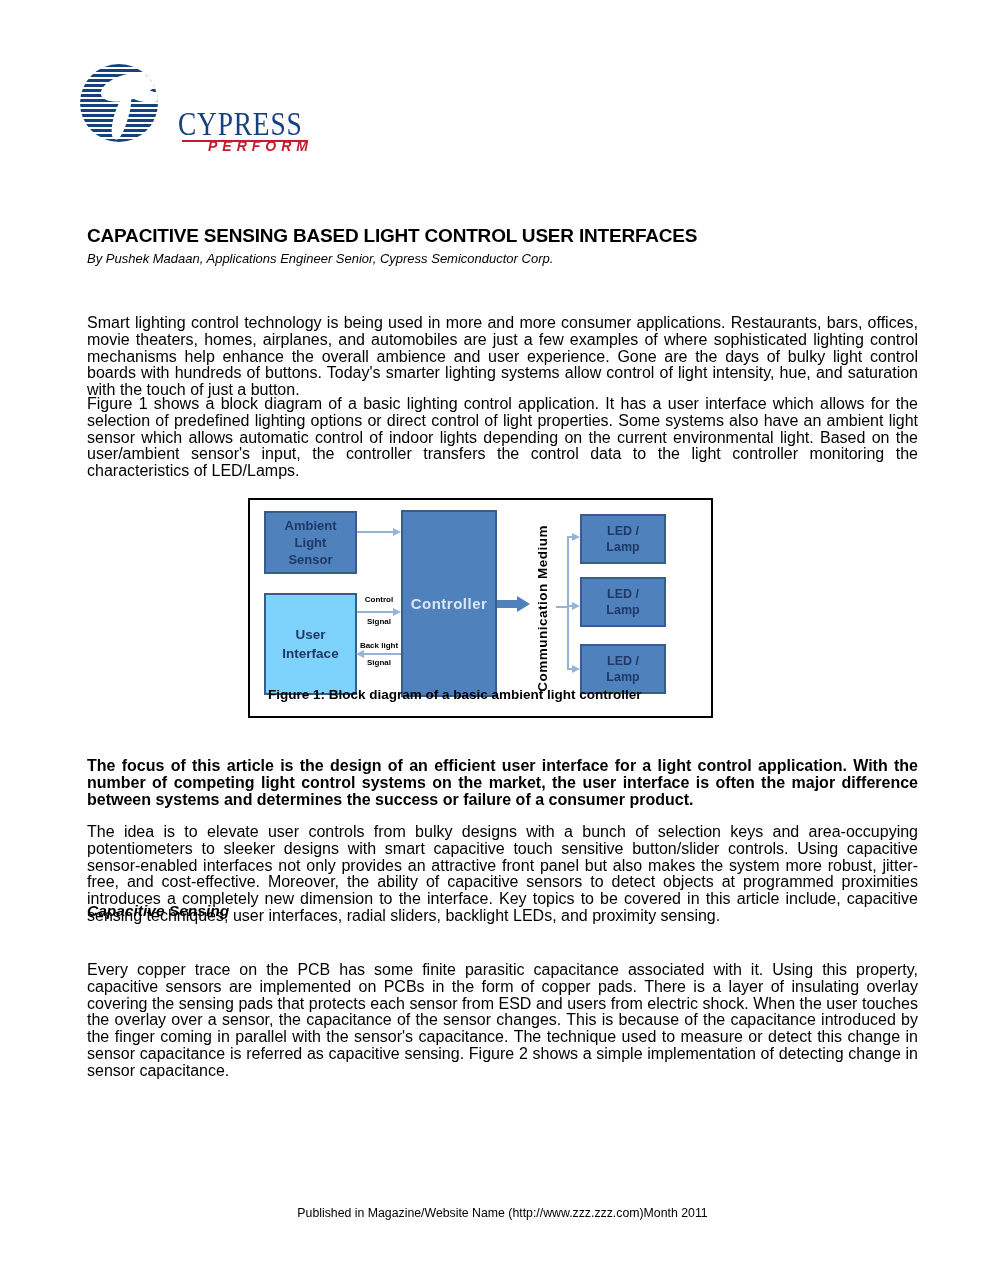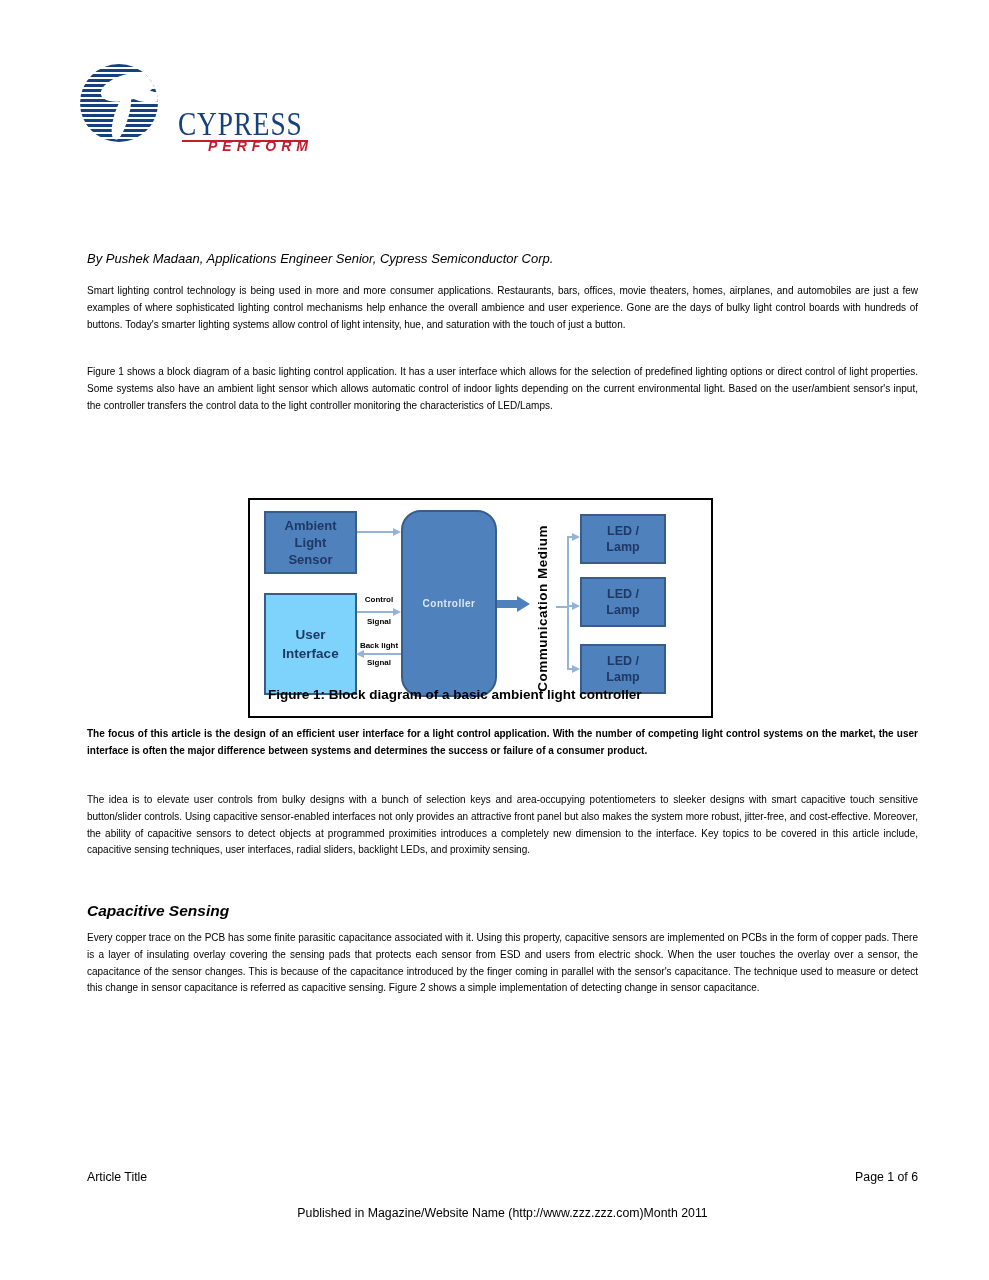--- a/index.html
+++ b/index.html
@@ -19,31 +19,31 @@
     border-radius:50% 50% 40% 60%; transform:rotate(18deg); }
   .logo-brand { position:absolute; left:100px; top:44px; font-family:"Liberation Serif", serif;
     font-size:33px; color:#17417e; letter-spacing:1px; transform:scaleX(0.83); transform-origin:left; white-space:nowrap; }
   .logo-rule { position:absolute; left:104px; top:78px; width:126px; height:2px; background:#c61b2c; }
   .logo-tag { position:absolute; left:130px; top:76px; font-size:14px; font-style:italic; font-weight:bold;
     letter-spacing:5px; color:#c61b2c; white-space:nowrap; }
 
   
   .title { position:absolute; left:87px; top:225px; width:831px; font-size:19px; font-weight:bold; letter-spacing:-0.2px; }
   .byline { position:absolute; left:87px; top:251px; width:831px; font-size:13px; font-style:italic; }
-  .para { position:absolute; left:87px; width:831px; font-size:10px; line-height:16.8px; text-align:justify; }
+  .para { position:absolute; left:87px; width:831px; font-size:16px; line-height:16.8px; text-align:justify;margin-top:32px; }
   .p1 { top:283px; } .p2 { top:364px; } .p3 { top:726px;font-weight:bold; } .p4 { top:792px; } .p5 { top:930px; }
   .h2 { position:absolute; left:87px; top:902px; font-size:15.5px; font-weight:bold; font-style:italic; }
 
   
   .figure { position:absolute; left:248px; top:458px; width:465px; height:220px; border:2px solid #000; background:#fff;margin-top:40px; }
   .blk { position:absolute; border:2px solid #385d8a; background:#4f81bd; color:#1f3864; font-weight:bold;
     display:flex; flex-direction:column; align-items:center; justify-content:center; text-align:center; }
   .blk-als { left:14px; top:11px; width:93px; height:63px; font-size:13px; line-height:17px; }
   .blk-ui  { left:14px; top:93px; width:93px; height:102px; background:#7dd3fc; font-size:13.5px; line-height:19px; }
-  .blk-ctrl{ left:151px; top:10px; width:96px; height:187px; font-size:10px; color:#dce6f2; letter-spacing:0.5px;border-radius:20px; }
+  .blk-ctrl{ left:151px; top:10px; width:96px; height:187px; font-size:15px; color:#dce6f2; letter-spacing:0.5px; }
   .blk-led { left:330px; width:86px; height:50px; font-size:12.5px; line-height:16px; }
   .led1 { top:14px; } .led2 { top:77px; } .led3 { top:144px; }
   .commlabel { position:absolute; left:278px; top:0; width:28px; height:216px;
     display:flex; align-items:center; justify-content:center; }
   .commlabel span { writing-mode:vertical-rl; transform:rotate(180deg); font-size:13.5px; font-weight:bold;
     white-space:nowrap; letter-spacing:0.5px; }
   .ln { position:absolute; background:#95b3d7; }
   .tri-r { position:absolute; width:0; height:0; border-left:8px solid #95b3d7;
     border-top:4.5px solid transparent; border-bottom:4.5px solid transparent; }
   .tri-l { position:absolute; width:0; height:0; border-right:8px solid #95b3d7;
@@ -68,20 +68,21 @@
     <div class="logo-globe">
       <div class="logo-land"></div>
       <div class="logo-land2"></div>
       <div class="logo-swoosh"></div>
     </div>
     <div class="logo-brand">CYPRESS</div>
     <div class="logo-rule"></div>
     <div class="logo-tag">PERFORM</div>
   </div>
 
+  <div class="title">CAPACITIVE SENSING BASED LIGHT CONTROL USER INTERFACES</div>
   <div class="byline">By Pushek Madaan, Applications Engineer Senior, Cypress Semiconductor Corp.</div>
 
   <div class="para p1">Smart lighting control technology is being used in more and more consumer applications. Restaurants, bars, offices, movie theaters, homes, airplanes, and automobiles are just a few examples of where sophisticated lighting control mechanisms help enhance the overall ambience and user experience. Gone are the days of bulky light control boards with hundreds of buttons. Today's smarter lighting systems allow control of light intensity, hue, and saturation with the touch of just a button.</div>
   <div class="para p2">Figure 1 shows a block diagram of a basic lighting control application. It has a user interface which allows for the selection of predefined lighting options or direct control of light properties. Some systems also have an ambient light sensor which allows automatic control of indoor lights depending on the current environmental light. Based on the user/ambient sensor's input, the controller transfers the control data to the light controller monitoring the characteristics of LED/Lamps.</div>
 
   <div class="figure">
     <div class="blk blk-als">
       <span>Ambient</span>
       <span>Light</span>
       <span>Sensor</span>
@@ -137,22 +138,18 @@
   </div>
 
   <div class="caption">Figure 1: Block diagram of a basic ambient light controller</div>
 
   <div class="para p3">The focus of this article is the design of an efficient user interface for a light control application. With the number of competing light control systems on the market, the user interface is often the major difference between systems and determines the success or failure of a consumer product.</div>
   <div class="para p4">The idea is to elevate user controls from bulky designs with a bunch of selection keys and area-occupying potentiometers to sleeker designs with smart capacitive touch sensitive button/slider controls. Using capacitive sensor-enabled interfaces not only provides an attractive front panel but also makes the system more robust, jitter-free, and cost-effective. Moreover, the ability of capacitive sensors to detect objects at programmed proximities introduces a completely new dimension to the interface.  Key topics to be covered in this article include, capacitive sensing techniques, user interfaces, radial sliders, backlight LEDs, and proximity sensing.</div>
 
   <div class="h2">Capacitive Sensing</div>
   <div class="para p5">Every copper trace on the PCB has some finite parasitic capacitance associated with it. Using this property, capacitive sensors are implemented on PCBs in the form of copper pads. There is a layer of insulating overlay covering the sensing pads that protects each sensor from ESD and users from electric shock. When the user touches the overlay over a sensor, the capacitance of the sensor changes. This is because of the capacitance introduced by the finger coming in parallel with the sensor's capacitance. The technique used to measure or detect this change in sensor capacitance is referred as capacitive sensing.  Figure 2 shows a simple implementation of detecting change in sensor capacitance.</div>
 
-  <div class="footrow f1">
-    <span>Article Title</span>
-    <span>Page 1 of 6</span>
-  </div>
   <div class="footrow f2">
     <span>Published in Magazine/Website Name (http://www.zzz.zzz.com)</span>
     <span>Month 2011</span>
   </div>
 
 </div>
 
 </body></html>

